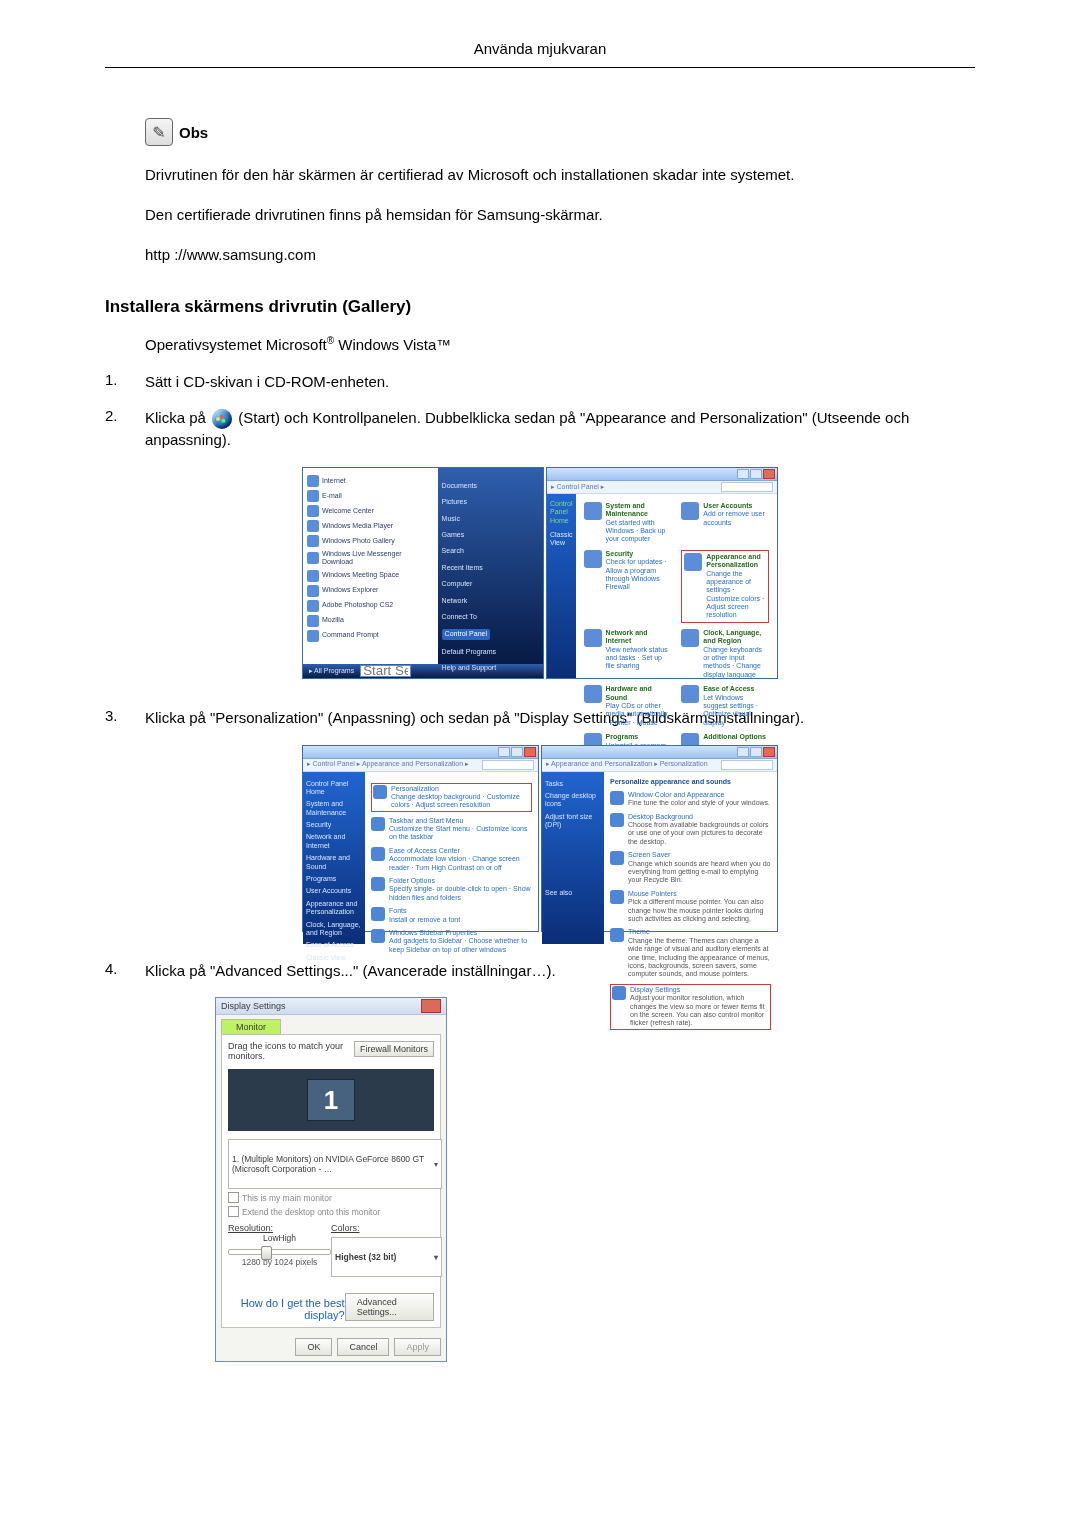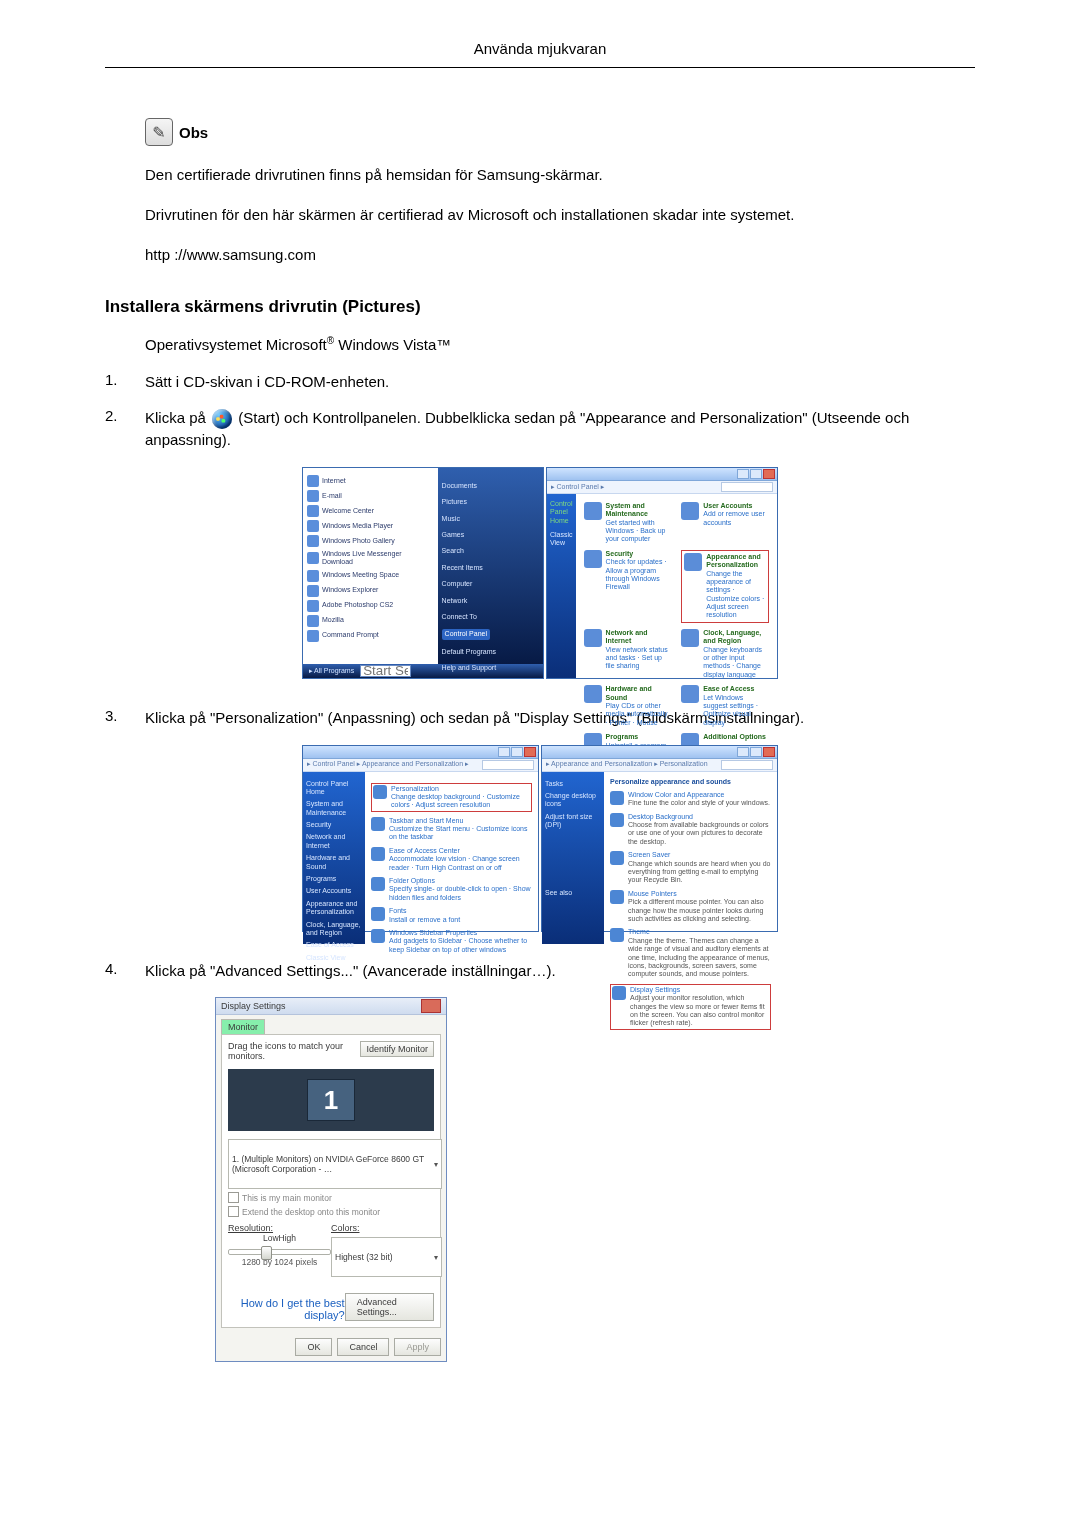--- a/index.html
+++ b/index.html
@@ -170,21 +170,21 @@
   .p2-main{flex:1;padding:6px;}
   .p2-row{display:flex;gap:4px;margin:5px 0;}
   .p2-row .ic2{width:14px;height:14px;flex:0 0 14px;background:#4c86d4;border-radius:3px;}
   .p2-row .ln1{color:#2a6fc9;}
   .p2-hl{border:1px solid rgba(200,40,40,.9);padding:1px;}
 
   
   .dsdlg{width:230px;border:1px solid #6e8cc0;background:#f4f4f0;font-size:9px;color:#3a3a3a;}
   .dsdlg .ttl{height:16px;background:linear-gradient(#e8eef8,#cfdcef);display:flex;align-items:center;justify-content:space-between;padding:0 5px;border-bottom:1px solid #b4c3dc;}
   .dsdlg .ttl .x{width:18px;height:12px;background:#d96b5a;border:1px solid #a33;}
-  .tab{display:inline-block;border:1px solid #b9b9b0;border-bottom:none;padding:2px 6px;background:#86efac;margin:4px 0 0 5px;font-size:9px;}
+  .tab{display:inline-block;border:1px solid #b9b9b0;border-bottom:none;padding:2px 14px;background:#bef264;margin:4px 0 0 5px;font-size:9px;}
   .dsbody{border:1px solid #c2c2bb;margin:0 5px 5px;background:#fff;padding:6px;}
   .idbtn{float:right;border:1px solid #aeb0a8;background:linear-gradient(#fdfdfd,#e5e6df);padding:2px 5px;font-size:9px;}
   .monprev{height:62px;background:#2c3b4c;margin:8px 0;display:flex;align-items:center;justify-content:center;}
   .monbox{width:46px;height:40px;background:#46627f;border:1px solid #1a2838;display:flex;align-items:center;justify-content:center;color:#fff;font-size:26px;font-weight:bold;}
   .combo{width:100%;border:1px solid #b7b9b1;background:#fff;padding:14px 3px;font-size:8.5px;display:flex;justify-content:space-between;align-items:center;}
   .chev{font-size:8px;color:#555;}
   .chk{display:flex;align-items:center;gap:3px;margin:3px 0;color:#888;font-size:8.5px;}
   .chkbox{width:9px;height:9px;border:1px solid #9a9a94;background:#fff;}
   .sliderrow{display:flex;gap:0;margin-top:6px;}
   .slcol{flex:1;}
@@ -203,25 +203,25 @@
 <div class="page">
   <div class="content">
 
     <div class="header-title">Använda mjukvaran</div>
 
     <div class="note-row">
       <span class="note-icon">✎</span>
       <span class="note-label">Obs</span>
     </div>
 
+    <p class="para">Drivrutinen för den här skärmen är certifierad av Microsoft och installationen skadar inte systemet.</p>
     <p class="para">Den certifierade drivrutinen finns på hemsidan för Samsung-skärmar.</p>
-    <p class="para">Drivrutinen för den här skärmen är certifierad av Microsoft och installationen skadar inte systemet.</p>
     <p class="para">http ://www.samsung.com</p>
 
-    <h2 class="section">Installera skärmens drivrutin (Pictures)</h2>
+    <h2 class="section">Installera skärmens drivrutin (Gallery)</h2>
 
     <p class="subline">
       <span>Operativsystemet Microsoft</span><sup>®</sup><span> Windows Vista™</span>
     </p>
 
     <ol class="steps">
       <li>
         <div class="num">1.</div>
         <div class="body">Sätt i CD-skivan i CD-ROM-enheten.</div>
       </li>
@@ -547,21 +547,21 @@
     </ol>
 
     <div class="figure" style="justify-content:flex-start;margin-left:110px;">
       <div class="dsdlg">
         <div class="ttl">
           <span>Display Settings</span>
           <span class="x"></span>
         </div>
         <span class="tab">Monitor</span>
         <div class="dsbody">
-          <span class="idbtn">Identify Monitor</span>
+          <span class="idbtn">Firewall Monitors</span>
           <div>Drag the icons to match your monitors.</div>
           <div style="clear:both"></div>
           <div class="monprev">
             <div class="monbox">1</div>
           </div>
           <div class="combo">
             <span>1. (Multiple Monitors) on NVIDIA GeForce 8600 GT (Microsoft Corporation - …</span>
               <span class="chev">▾</span>
           </div>
           <div class="chk">
@@ -579,21 +579,21 @@
                   <span>Low</span>
                   <span>High</span>
                 </div>
               <div class="slider">
                   <div class="thumb"></div>
                 </div>
               <div class="below">1280 by 1024 pixels</div>
             </div>
             <div class="slcol">
               <div style="text-decoration:underline">Colors:</div>
-              <div class="combo" style="margin-top:4px;">
+              <div class="combo" style="margin-top:4px;font-weight:bold;">
                   <span>Highest (32 bit)</span>
                   <span class="chev">▾</span>
                 </div>
             </div>
           </div>
           <div style="display:flex;justify-content:space-between;align-items:flex-end;margin-top:8px;">
             <span class="link">How do I get the best display?</span>
             <span class="dlgbtn">Advanced Settings...</span>
           </div>
         </div>

